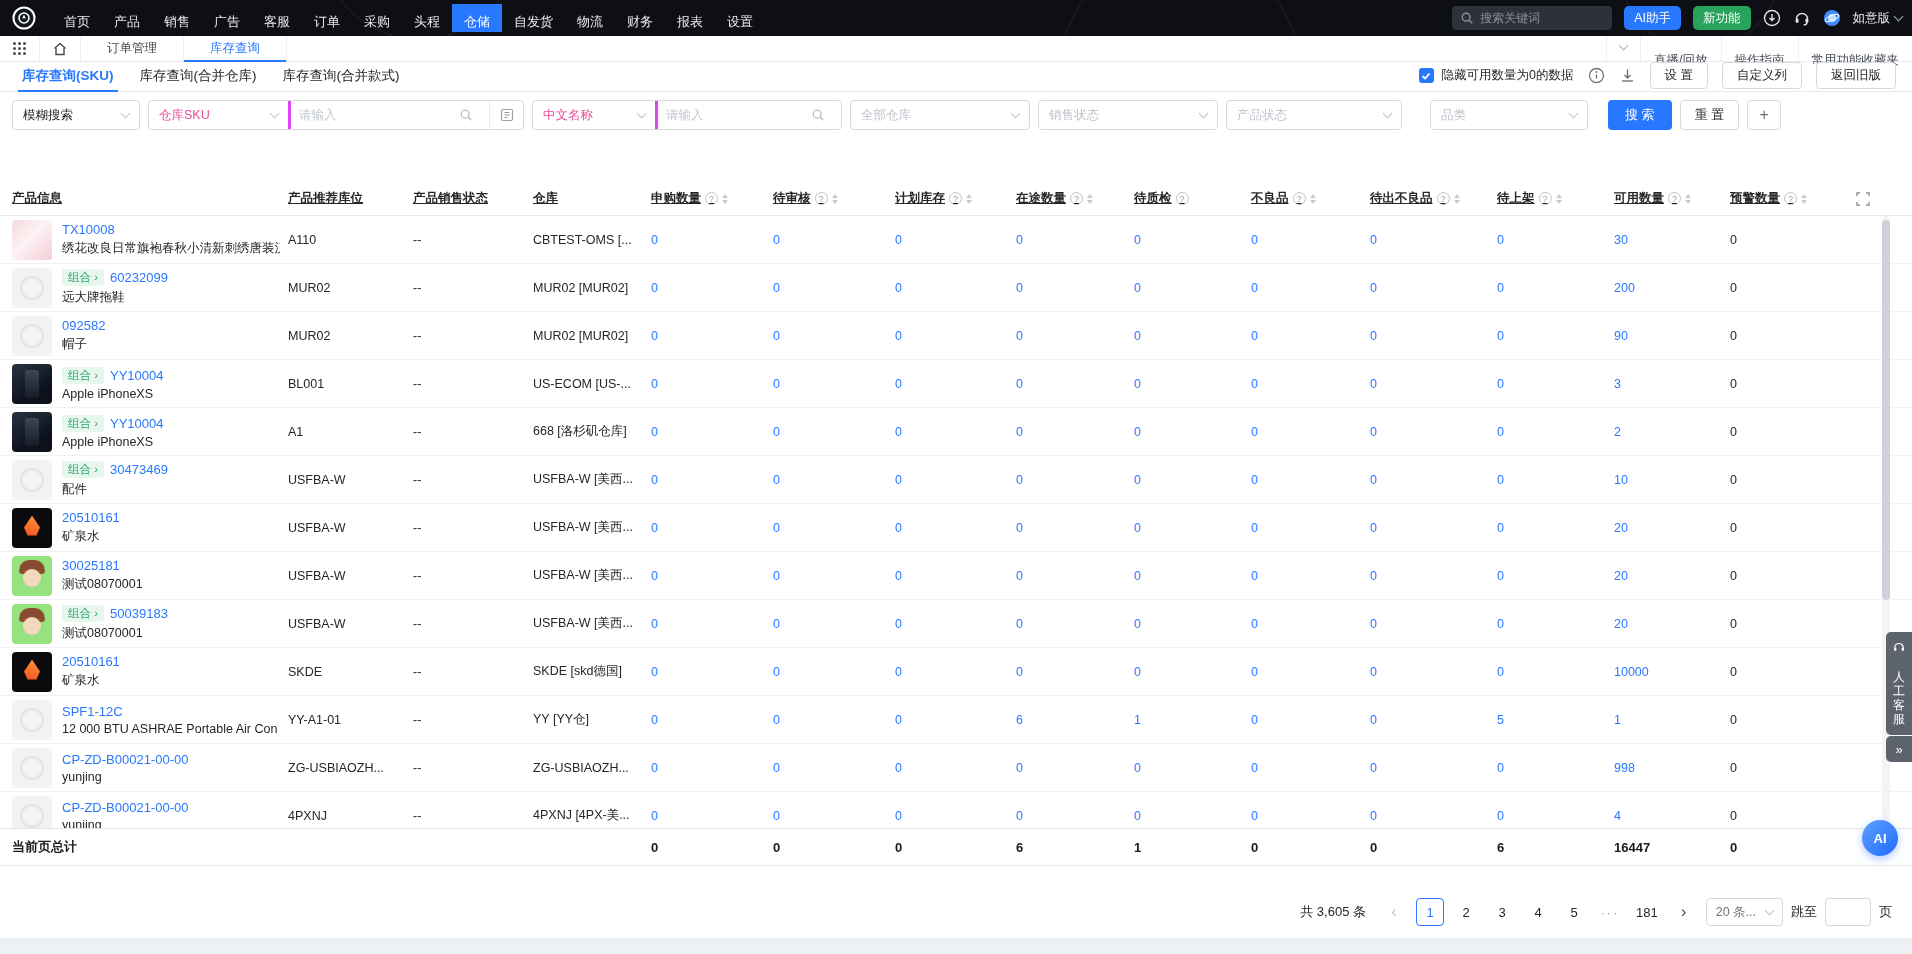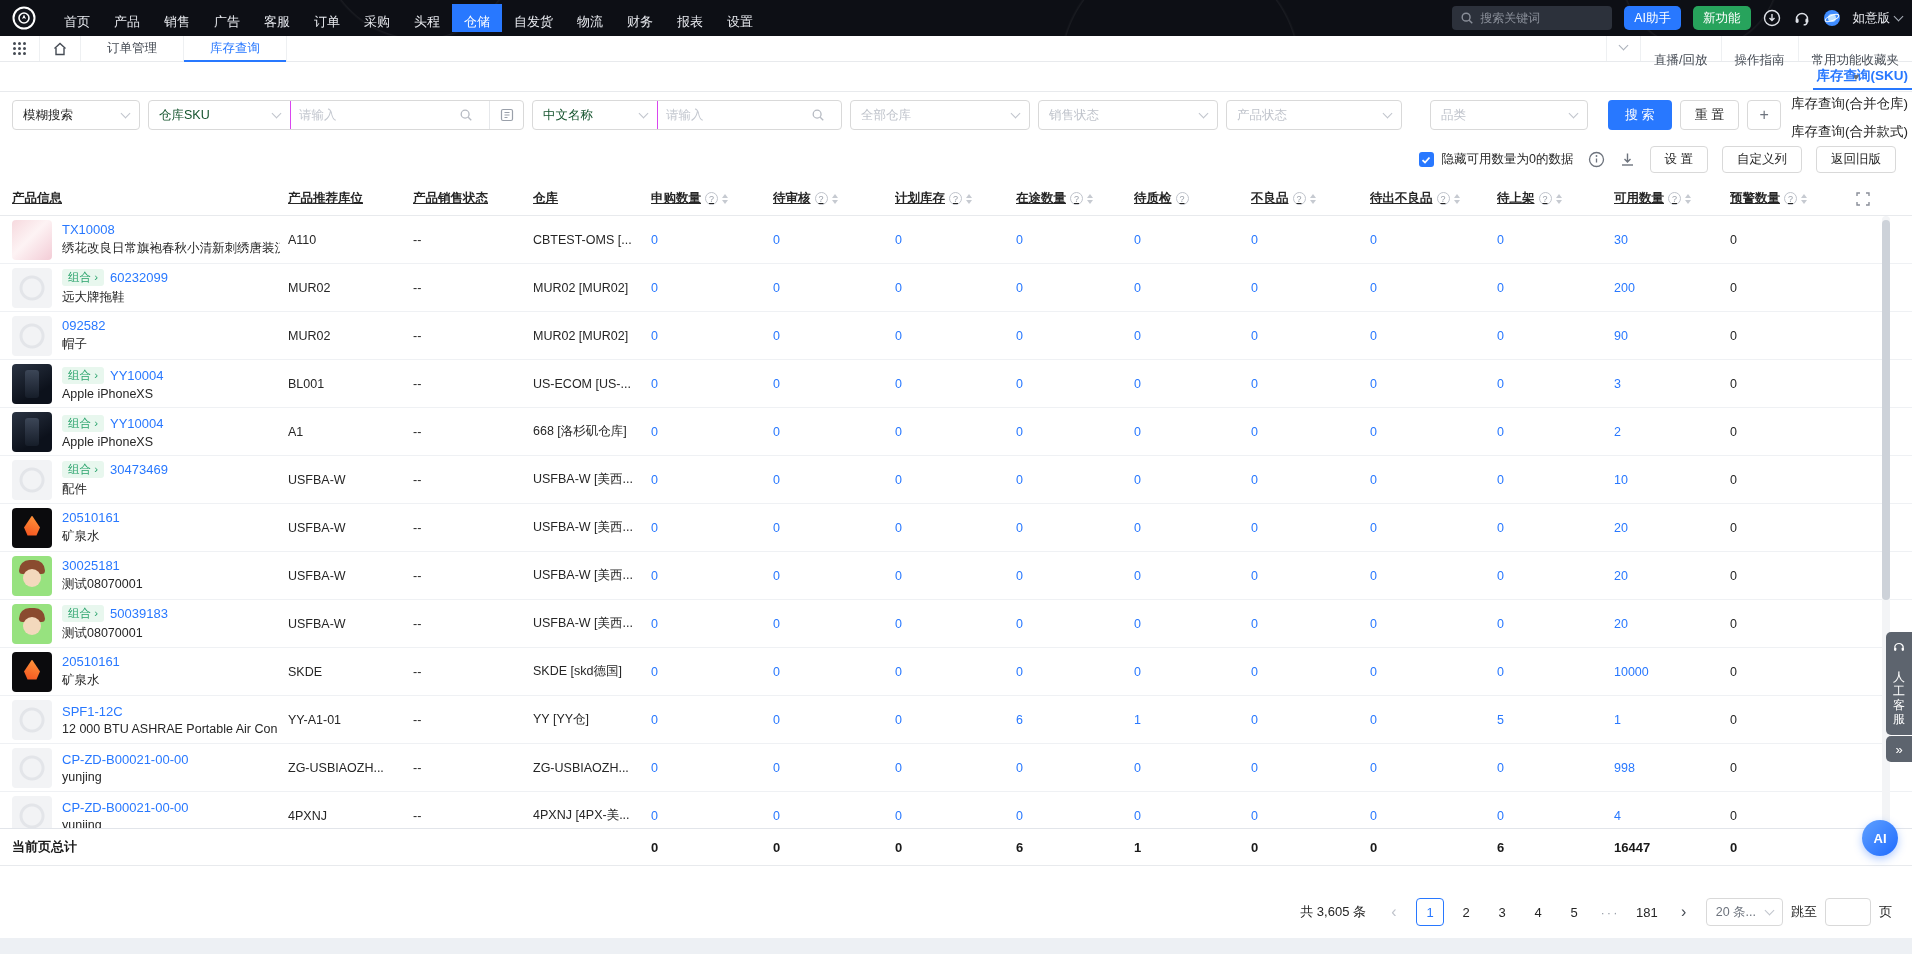--- a/index.html
+++ b/index.html
@@ -32,37 +32,37 @@
   .tabbar{height:26px;display:flex;align-items:stretch;border-bottom:1px solid #e8eaed;font-size:12.5px;color:#454b54;background:#fff;}
   .tcell{display:flex;align-items:center;justify-content:center;padding:0 12px;border-right:1px solid #eef0f2;cursor:pointer;}
   .wtab{display:flex;align-items:center;padding:0 26px;border-right:1px solid #eef0f2;cursor:pointer;position:relative;}
   .wtab.active{color:#2878ff;}
   .wtab.active::after{content:"";position:absolute;left:0;right:0;bottom:-1px;height:2px;background:#2878ff;}
   .tabbar-right{margin-left:auto;display:flex;align-items:stretch;}
   .trcell{display:flex;align-items:center;gap:6px;padding:10px 13px;border-left:1px solid #eef0f2;cursor:pointer;white-space:nowrap;flex-direction:column;}
   .tri-dn{width:0;height:0;border-left:4px solid transparent;border-right:4px solid transparent;border-top:5px solid #6d737d;margin-left:2px;}
 
   
-  .subtabs{height:30px;display:flex;align-items:flex-end;border-bottom:1px solid #e8eaed;background:#fff;font-size:13.5px;color:#262626;flex-direction:column;}
+  .subtabs{height:30px;display:flex;align-items:flex-start;border-bottom:1px solid #e8eaed;background:#fff;font-size:13.5px;color:#262626;}
   .stab{margin-left:18px;height:30px;line-height:28px;cursor:pointer;position:relative;white-space:nowrap;padding:0 4px;}
   .stab.active{color:#2878ff;font-weight:bold;}
   .stab.active::after{content:"";position:absolute;left:0;right:0;bottom:0;height:2px;background:#2878ff;}
   .subtabs-right{margin-left:auto;display:flex;align-items:center;gap:14px;padding-right:16px;}
   .cbx{width:15px;height:15px;background:#2878ff;border-radius:3px;display:flex;align-items:center;justify-content:center;cursor:pointer;}
   .cbx svg{width:10px;height:10px;}
   .cbx-label{font-size:12.5px;color:#262626;margin-left:-6px;}
   .ico-g{width:17px;height:17px;color:#6d737d;cursor:pointer;}
   .wbtn{height:27px;padding:0 14px;background:#fff;border:1px solid #d9d9d9;border-radius:4px;font-size:12.5px;color:#262626;cursor:pointer;white-space:nowrap;}
 
   
   .filters{padding:8px 0 10px 12px;display:flex;align-items:center;gap:8px;background:#fff;}
   .sel{height:30px;border:1px solid #d9d9d9;border-radius:4px;display:flex;align-items:center;justify-content:space-between;padding:0 10px;font-size:12.5px;color:#262626;cursor:pointer;background:#fff;flex:none;}
   .sel .ph{color:#bfc3cb;}
   .fgroup{height:30px;border:1px solid #d9d9d9;border-radius:4px;display:flex;align-items:stretch;flex:none;}
-  .fgroup .gsel{display:flex;align-items:center;justify-content:space-between;padding:0 10px;border-right:1px solid #d946ef;font-size:12.5px;color:#14532d;cursor:pointer;}
+  .fgroup .gsel{display:flex;align-items:center;justify-content:space-between;padding:0 10px;border-right:3px solid #d946ef;font-size:12.5px;color:#ec4899;cursor:pointer;}
   .fgroup .ginp{display:flex;align-items:center;padding:0 8px;}
   .fgroup .ginp input{border:0;outline:0;font-size:12.5px;color:#262626;}
   .fgroup .ginp input::placeholder{color:#c3c7cf;}
   .fgroup .gbtn{width:34px;display:flex;align-items:center;justify-content:center;border-left:1px solid #e6e8eb;cursor:pointer;color:#9aa0aa;}
   .mag{width:14px;height:14px;color:#b6bac2;flex:none;}
   .btn-search{height:30px;padding:0 17px;background:#2878ff;color:#fff;border:0;border-radius:4px;font-size:13px;cursor:pointer;flex:none;}
   .btn-reset{height:30px;padding:0 14px;background:#fff;color:#262626;border:1px solid #d9d9d9;border-radius:4px;font-size:13px;cursor:pointer;flex:none;}
   .btn-plus{height:30px;width:34px;background:#fff;color:#6d737d;border:1px solid #d9d9d9;border-radius:4px;font-size:16px;cursor:pointer;flex:none;}
 
   

